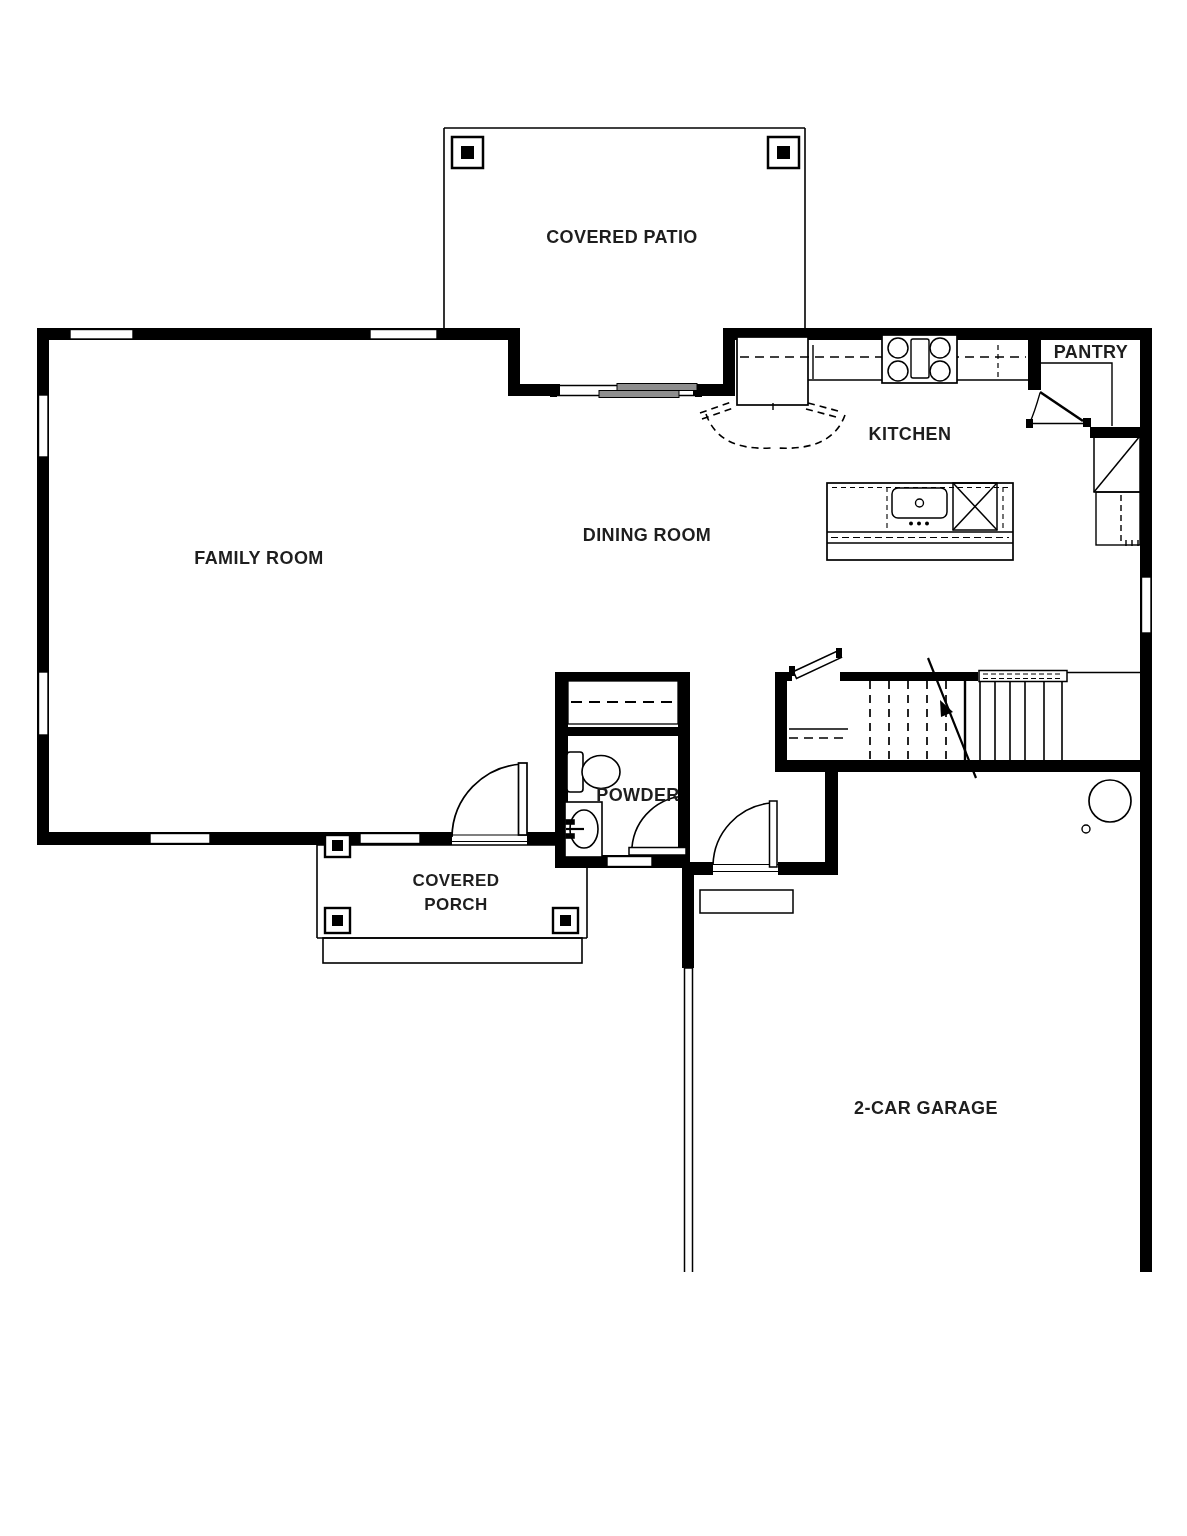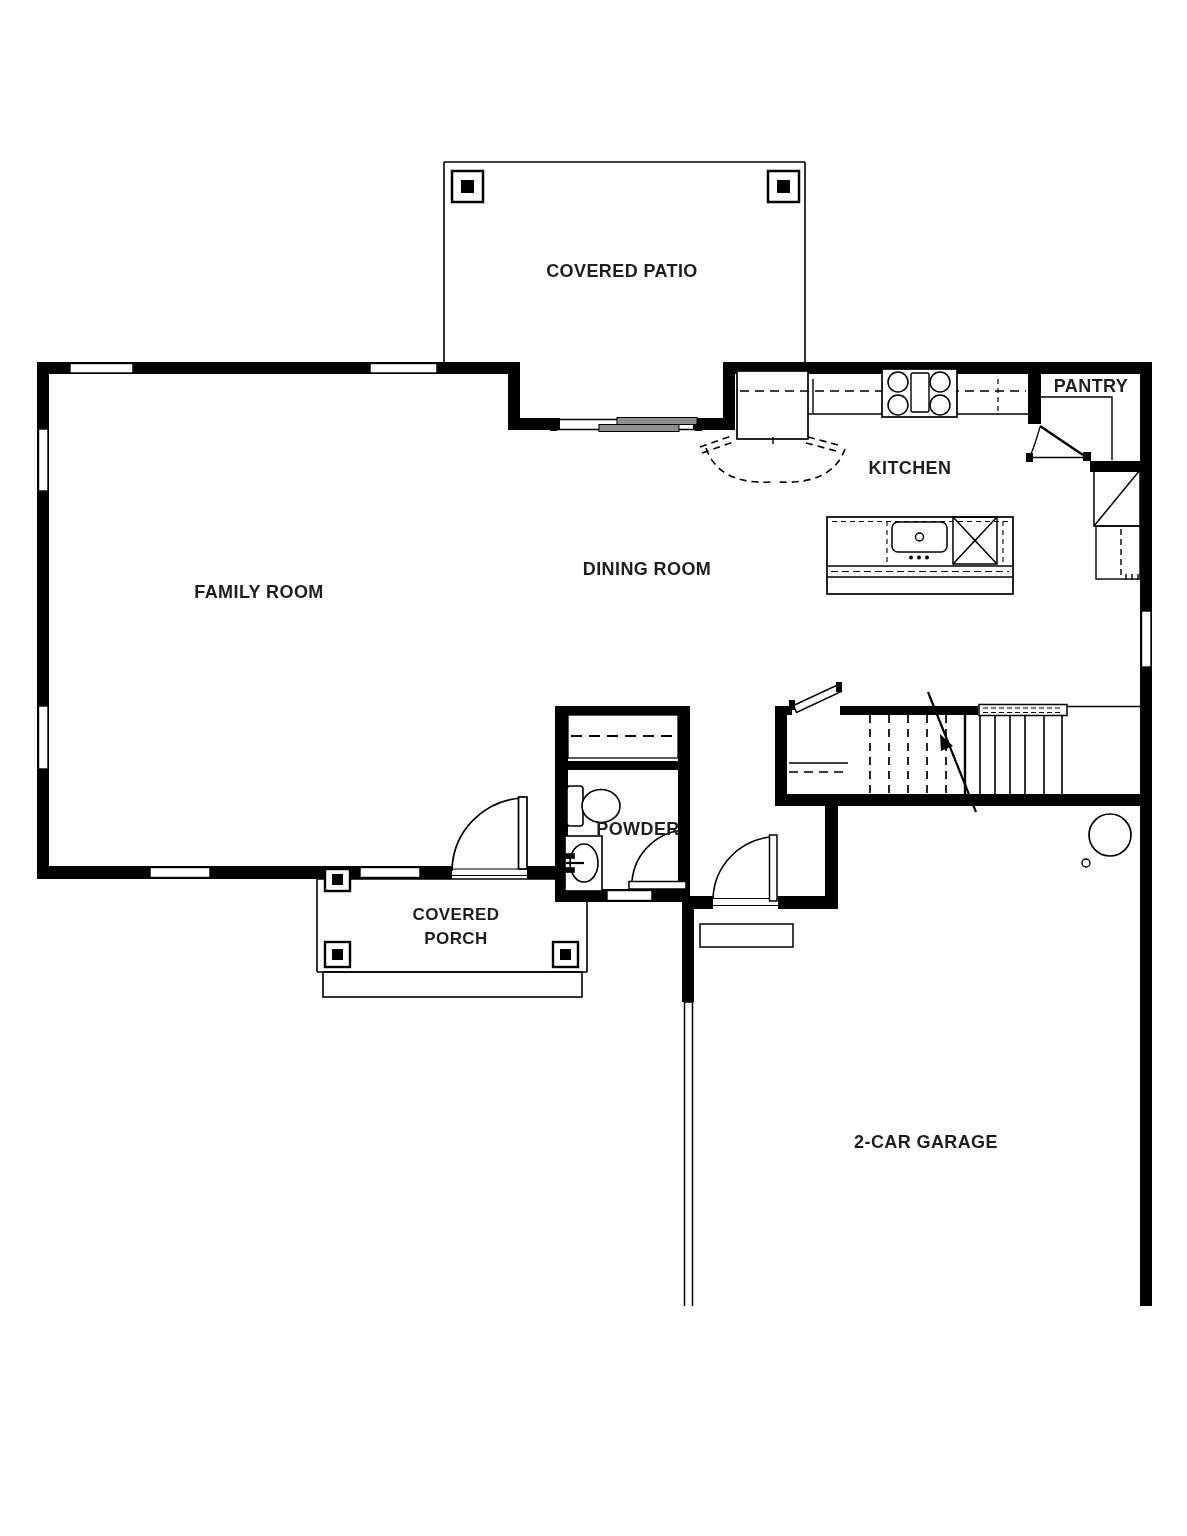--- a/index.html
+++ b/index.html
@@ -1,16 +1,16 @@
 <!DOCTYPE html>
 <html><head>
 <meta charset="utf-8">
 <style>
   html,body{margin:0;padding:0;background:#ffffff;}
-  .plan-wrap{position:relative;width:1187px;height:1272px;background:#ffffff;overflow:hidden;margin-top:34px;}
+  .plan-wrap{position:relative;width:1187px;height:1272px;background:#ffffff;overflow:hidden;}
   svg{display:block;}
   .room-label{
     font-family:"Liberation Sans", sans-serif;
     font-weight:700;
     font-size:18px;
     letter-spacing:0.4px;
     fill:#1e1e1e;
   }
   .room-label.small{font-size:17px;}
 </style>

